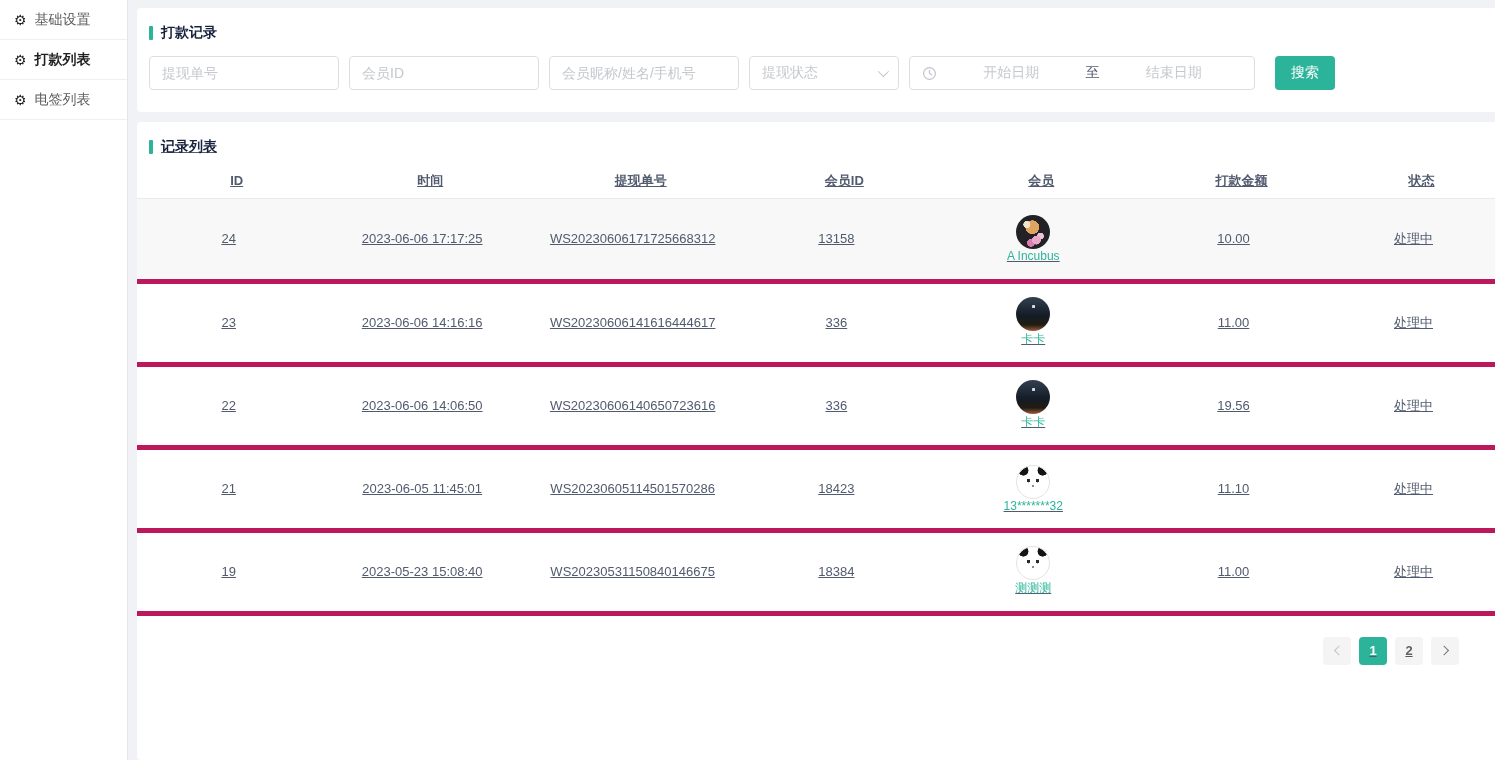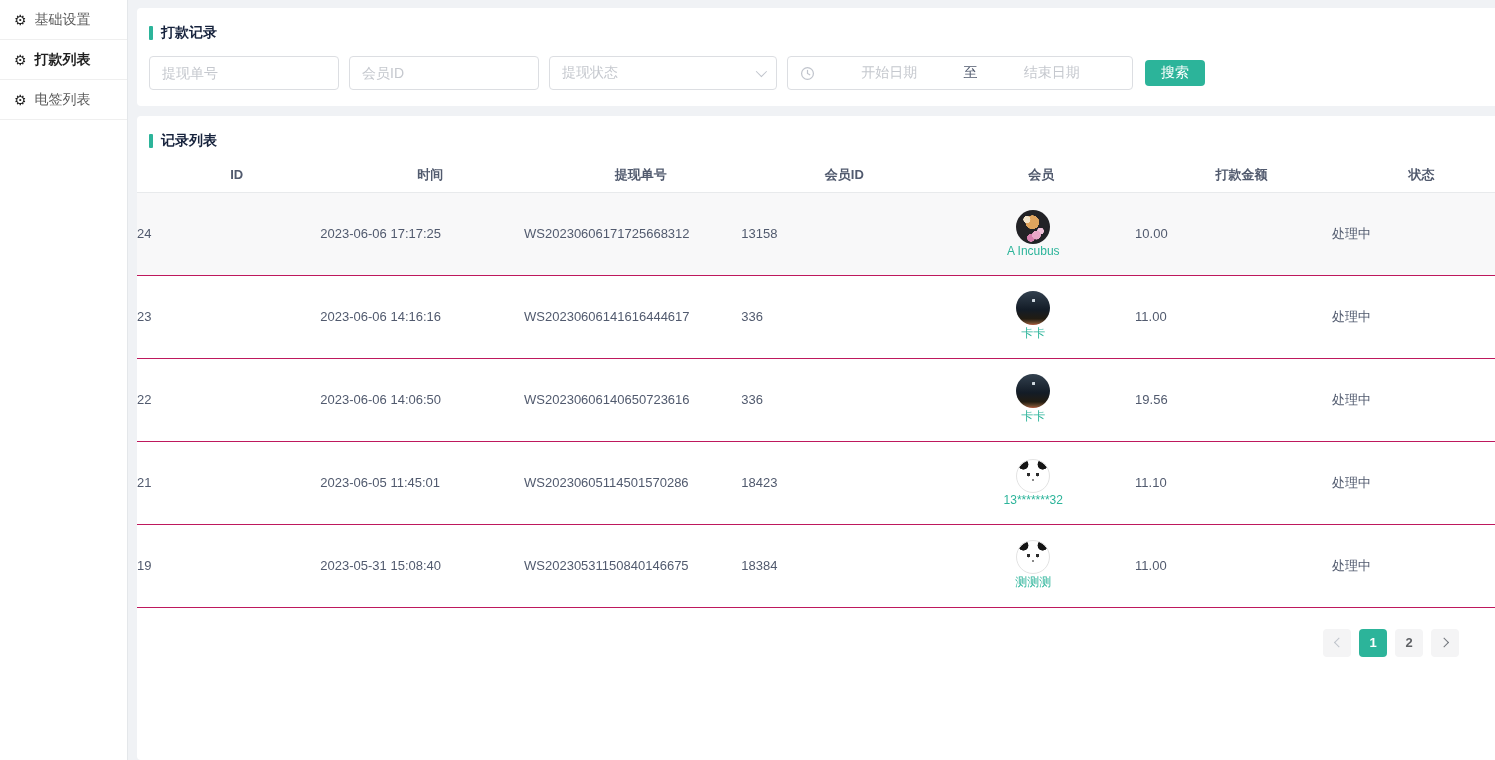--- a/index.html
+++ b/index.html
@@ -34,62 +34,62 @@
   .panel { background: #ffffff; border-radius: 4px 0 0 4px; }
 
   .panel-title {
     display: flex; align-items: center; gap: 8px;
     padding: 16px 0 0 12px;
     font-size: 14px; font-weight: bold; color: #17233d;
   }
   .title-bar { width: 4px; height: 14px; background: var(--accent); border-radius: 1px; }
 
   
-  .search-panel { padding-bottom: 16px; }
+  .search-panel { padding-bottom: 22px; }
   .filters { display: flex; align-items: center; gap: 10px; padding: 14px 0 0 12px; }
   .f-input, .f-select, .f-daterange {
     height: 34px; border: 1px solid #dcdee2; border-radius: 4px;
     background: #fff; font-size: 14px;
   }
   .f-input { width: 190px; padding: 0 12px; color: #515a6e; outline: none;
     font-family: "Liberation Sans", "DejaVu Sans", sans-serif; }
   .f-input::placeholder { color: #c5c8ce; }
   .f-select {
-    width: 228px; padding: 0 12px; color: #c5c8ce;
+    width: 150px; padding: 0 12px; color: #c5c8ce;
     display: flex; align-items: center; justify-content: space-between;
     cursor: pointer;
   }
   .chev-down {
     width: 8px; height: 8px; border-right: 1.5px solid #c0c4cc; border-bottom: 1.5px solid #c0c4cc;
     transform: rotate(45deg) translateY(-2px);
   }
   .f-daterange {
     width: 346px; display: flex; align-items: center; padding: 0 12px; gap: 6px;
     cursor: pointer;
   }
   .f-daterange .ph { color: #c5c8ce; flex: 1; text-align: center; }
   .f-daterange .sep { color: #515a6e; }
   .clock-icon { width: 15px; height: 15px; display: inline-block; }
   .search-btn {
-    height: 26px; width: 60px; margin-left: 2px;
+    height: 34px; width: 60px; margin-left: 10px;
     background: var(--accent); color: #fff; border: none; border-radius: 4px;
     font-size: 14px; cursor: pointer;
     font-family: "Liberation Sans", "DejaVu Sans", sans-serif;
   }
 
   
-  .records-panel { flex: 1; display: flex; flex-direction: column; }
+  .records-panel { flex: 1; display: flex; flex-direction: column; text-decoration: underline; }
   table { width: 100%; border-collapse: collapse; margin-top: 8px; table-layout: fixed; }
   thead th {
     height: 34px; font-size: 13px; font-weight: bold; color: #515a6e;
     text-align: center; border-bottom: 1px solid #e8eaec; padding-left: 16px;
   }
   tbody td {
-    height: 83px; font-size: 13px; color: #515a6e;
-    border-bottom: 1px solid #be185d; vertical-align: middle;
+    height: 83px; text-align: center; font-size: 13px; color: #515a6e;
+    border-bottom: 5px solid #be185d; vertical-align: middle;
   }
   tr.row--striped td { background: #f8f8f9; }
 
   .member-cell { display: flex; flex-direction: column; align-items: center; gap: 0; }
   .avatar {
     width: 34px; height: 34px; border-radius: 50%;
     background: #ddd; position: relative; overflow: hidden;
   }
   .avatar--corgi-flowers {
     background:
@@ -158,20 +158,21 @@
 <main class="main">
 
   <section class="panel search-panel">
     <div class="panel-title">
       <span class="title-bar"></span>
       <span>打款记录</span>
     </div>
     <div class="filters">
       <input class="f-input" type="text" placeholder="提现单号" style="">
       <input class="f-input" type="text" placeholder="会员ID" style="">
+      <input class="f-input" type="text" placeholder="会员昵称/姓名/手机号" style="">
       <div class="f-select">
         <span>提现状态</span>
         <span class="chev-down"></span>
       </div>
       <div class="f-daterange">
         <svg class="clock-icon" viewBox="0 0 16 16">
           <circle cx="8" cy="8" r="6.3" fill="none" stroke="#c0c4cc" stroke-width="1.3"></circle>
           <path d="M8 4.6 V8 L10.4 9.4" fill="none" stroke="#c0c4cc" stroke-width="1.3" stroke-linecap="round"></path>
         </svg>
         <span class="ph">开始日期</span>
@@ -266,21 +267,21 @@
         <span class="member-name">13*******32</span>
       </div>
     </td>
     <td>11.10</td>
     <td>处理中</td>
   </tr>
 
 
   <tr>
     <td>19</td>
-    <td>2023-05-31 15:08:40</td>
+    <td>2023-05-23 15:08:40</td>
     <td>WS20230531150840146675</td>
     <td>18384</td>
     <td>
       <div class="member-cell">
         <div class="avatar avatar--panda-meme"></div>
         <span class="member-name">测测测</span>
       </div>
     </td>
     <td>11.00</td>
     <td>处理中</td>

